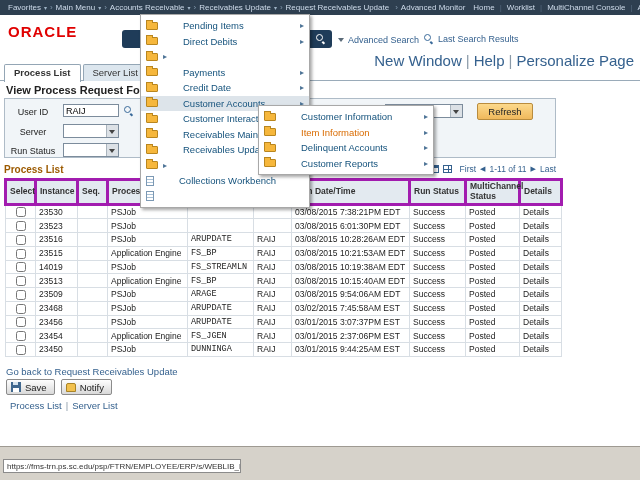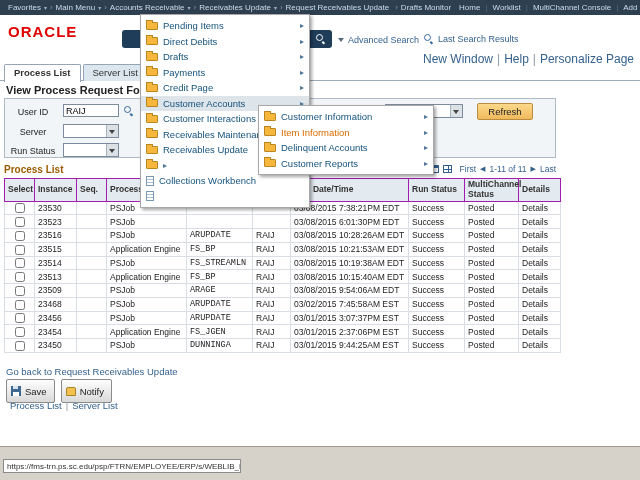--- a/index.html
+++ b/index.html
@@ -35,21 +35,21 @@
          border-top:4px solid #5a6a78; display:inline-block; }
   .lastsearch { position:absolute; left:424px; top:19px; display:flex; align-items:center; gap:4px;
                 font-size:9px; color:#35618e; cursor:pointer; }
   .mag-b { position:relative; width:10px; height:10px; display:inline-block; }
   .mag-b::before { content:''; position:absolute; left:0; top:0; width:5px; height:5px;
                    border:1.5px solid #3a6a9a; border-radius:50%; }
   .mag-b::after { content:''; position:absolute; left:7px; top:7px; width:3px; height:1.5px;
                   background:#3a6a9a; transform:rotate(45deg); transform-origin:0 0; }
 
   
-  .pagebar { position:absolute; top:52px; right:6px; display:flex; gap:4px; font-size:12px; color:#35618e;margin-left:44px; }
+  .pagebar { position:absolute; top:52px; right:6px; display:flex; gap:4px; font-size:15px; color:#35618e;margin-left:44px; }
   .pagebar .sep { color:#8a9aa8; }
   .pblink { display:inline-flex; gap:4px; cursor:pointer; }
 
   
   .tabline { position:absolute; top:80px; left:0; right:0; border-top:1px solid #9aabb9; }
   .tabs { position:absolute; top:64px; left:4px; display:flex; gap:2px; z-index:2; }
   .tab { height:17px; padding:2px 9px; font-size:9.5px; color:#333; background:#dce6ee;
          border:1px solid #94a6b5; border-bottom:none; border-radius:2px 2px 0 0; cursor:pointer; }
   .tab.active { background:#fff; font-weight:bold; height:18px; }
 
@@ -84,33 +84,33 @@
   .tb-icon.gridic { background:#fff;
       background-image:linear-gradient(#35618e,#35618e), linear-gradient(#35618e,#35618e);
       background-size:1px 100%, 100% 1px; background-position:4px 0, 0 3px; background-repeat:no-repeat; }
   .pager { display:inline-flex; align-items:center; gap:4px; margin-left:4px; }
   .parrow { font-size:7px; color:#35618e; cursor:pointer; }
   .plink { cursor:pointer; }
 
   
   table.grid { position:absolute; top:178px; left:4px; width:556px; border-collapse:collapse;
                table-layout:fixed; }
-  table.grid th { background:#e3eaf0; border:1px solid #a21caf; font-size:8.5px; color:#333;
+  table.grid th { background:#e3eaf0; border:3px solid #a21caf; font-size:8.5px; color:#333;
                   text-align:left; padding:1px 3px; line-height:1.15; vertical-align:middle; }
   table.grid td { border:1px solid #d8dee4; font-size:8.5px; color:#222; padding:1px 3px;
                   height:13px; white-space:nowrap; overflow:hidden; }
   td.c-sel { text-align:center; }
   td.c-sel input { width:10px; height:10px; margin:0; vertical-align:middle; }
   td.blue { color:#35618e;font-family:Liberation Mono, monospace; }
   td.link { color:#35618e; cursor:pointer; }
 
   
   .backlink { position:absolute; top:366px; left:6px; font-size:9.5px; color:#35618e; cursor:pointer; }
   .btnrow { position:absolute; top:379px; left:6px; display:flex; gap:6px; }
-  .btn { display:inline-flex; align-items:center; gap:4px; height:24px; padding:1px 7px 1px 4px;
+  .btn { display:inline-flex; align-items:center; gap:4px; height:16px; padding:1px 7px 1px 4px;
          font-size:9.5px; color:#222; background:linear-gradient(#fefefe,#d9d9d9);
          border:1px solid #8b8b8b; border-radius:2px; font-family:"Liberation Sans", sans-serif;
          cursor:pointer; }
   .icon-save { width:10px; height:10px; background:#41688f; position:relative; display:inline-block; }
   .icon-save::before { content:''; position:absolute; left:2px; top:0; width:5px; height:3px; background:#d8e4ee; }
   .icon-save::after { content:''; position:absolute; left:2px; bottom:0; width:6px; height:4px; background:#fff; }
   .icon-notify { width:10px; height:9px; background:#f2c14e; border:1px solid #a98428;
                  border-radius:2px 2px 0 0; display:inline-block; }
   .bottomlinks { position:absolute; top:400px; left:6px; display:flex; gap:4px;
                  font-size:9.5px; color:#35618e; }
@@ -128,21 +128,21 @@
   .menu-panel { position:absolute; top:14px; left:140px; width:170px; background:#fff;
                 border:1px solid #a8a8a8; box-shadow:2px 2px 3px rgba(0,0,0,0.35);
                 padding:3px 0; z-index:50; }
   .submenu-panel { position:absolute; top:105px; left:258px; width:176px; background:#fff;
                    border:1px solid #a8a8a8; box-shadow:2px 2px 3px rgba(0,0,0,0.35);
                    padding:3px 0; z-index:60; }
   .menu-item { display:flex; align-items:center; gap:5px; height:15.5px; padding:0 5px;
                font-size:9.5px; color:#14527c; white-space:nowrap; cursor:pointer; }
   .menu-item.hover { background:#dde4ea; }
   .menu-item.hot .mi-label { color:#d96b00; }
-  .mi-label { flex:1; overflow:hidden; }
+  .mi-label { flex:1; overflow:hidden;margin-left:20px; }
   .mi-arrow { font-size:8px; color:#4c7396; flex:none; }
   .mi-icon { flex:none; display:inline-block; }
   .ic-folder { width:12px; height:8px; background:#f6b73c; border:1px solid #b9861f;
                border-radius:1px; position:relative; }
   .ic-folder::before { content:''; position:absolute; left:-1px; top:-3px; width:5px; height:2px;
                        background:#f6b73c; border:1px solid #b9861f; border-bottom:none; }
   .ic-page { width:8px; height:10px; background:#fff; border:1px solid #7c99b4;
              background-image:repeating-linear-gradient(180deg, transparent 0 2px, #a9c1d6 2px 3px); }
 </style>
 </head>
@@ -178,21 +178,21 @@
         </span>
 
         <span class="crumb">
           <span class="sep">›</span>
           <span class="lbl">Request Receivables Update</span>
           <span class="caret"></span>
         </span>
 
         <span class="crumb">
           <span class="sep">›</span>
-          <span class="lbl">Drafts Monitor</span>
+          <span class="lbl">Advanced Monitor</span>
           <span class="caret"></span>
         </span>
       </div>
     <div class="toplinks">
       <span style="display:flex;gap:5px;">
 
           <span class="toplink">
             <span class="sep"></span>
             <span>Home</span>
           </span>
@@ -381,21 +381,21 @@
           <td class="blue">FS_BP</td>
           <td>RAIJ</td>
           <td>03/08/2015 10:21:53AM EDT</td>
           <td>Success</td>
           <td>Posted</td>
           <td class="link">Details</td>
         </tr>
 
         <tr>
           <td class="c-sel"><input type="checkbox" style=""></td>
-          <td>23514</td>
+          <td>14019</td>
           <td></td>
           <td>PSJob</td>
           <td class="blue">FS_STREAMLN</td>
           <td>RAIJ</td>
           <td>03/08/2015 10:19:38AM EDT</td>
           <td>Success</td>
           <td>Posted</td>
           <td class="link">Details</td>
         </tr>
 
@@ -516,33 +516,32 @@
       </div>
 
       <div class="menu-item">
         <span class="mi-icon ic-folder"></span>
         <span class="mi-label">Direct Debits</span>
         <span class="mi-arrow">▸</span>
       </div>
 
       <div class="menu-item">
         <span class="mi-icon ic-folder"></span>
-        <span class="mi-label">Drafts</span>
         <span class="mi-arrow">▸</span>
       </div>
 
       <div class="menu-item">
         <span class="mi-icon ic-folder"></span>
         <span class="mi-label">Payments</span>
         <span class="mi-arrow">▸</span>
       </div>
 
       <div class="menu-item">
         <span class="mi-icon ic-folder"></span>
-        <span class="mi-label">Credit Page</span>
+        <span class="mi-label">Credit Date</span>
         <span class="mi-arrow">▸</span>
       </div>
 
       <div class="menu-item hover">
         <span class="mi-icon ic-folder"></span>
         <span class="mi-label">Customer Accounts</span>
         <span class="mi-arrow">▸</span>
       </div>
 
       <div class="menu-item">

